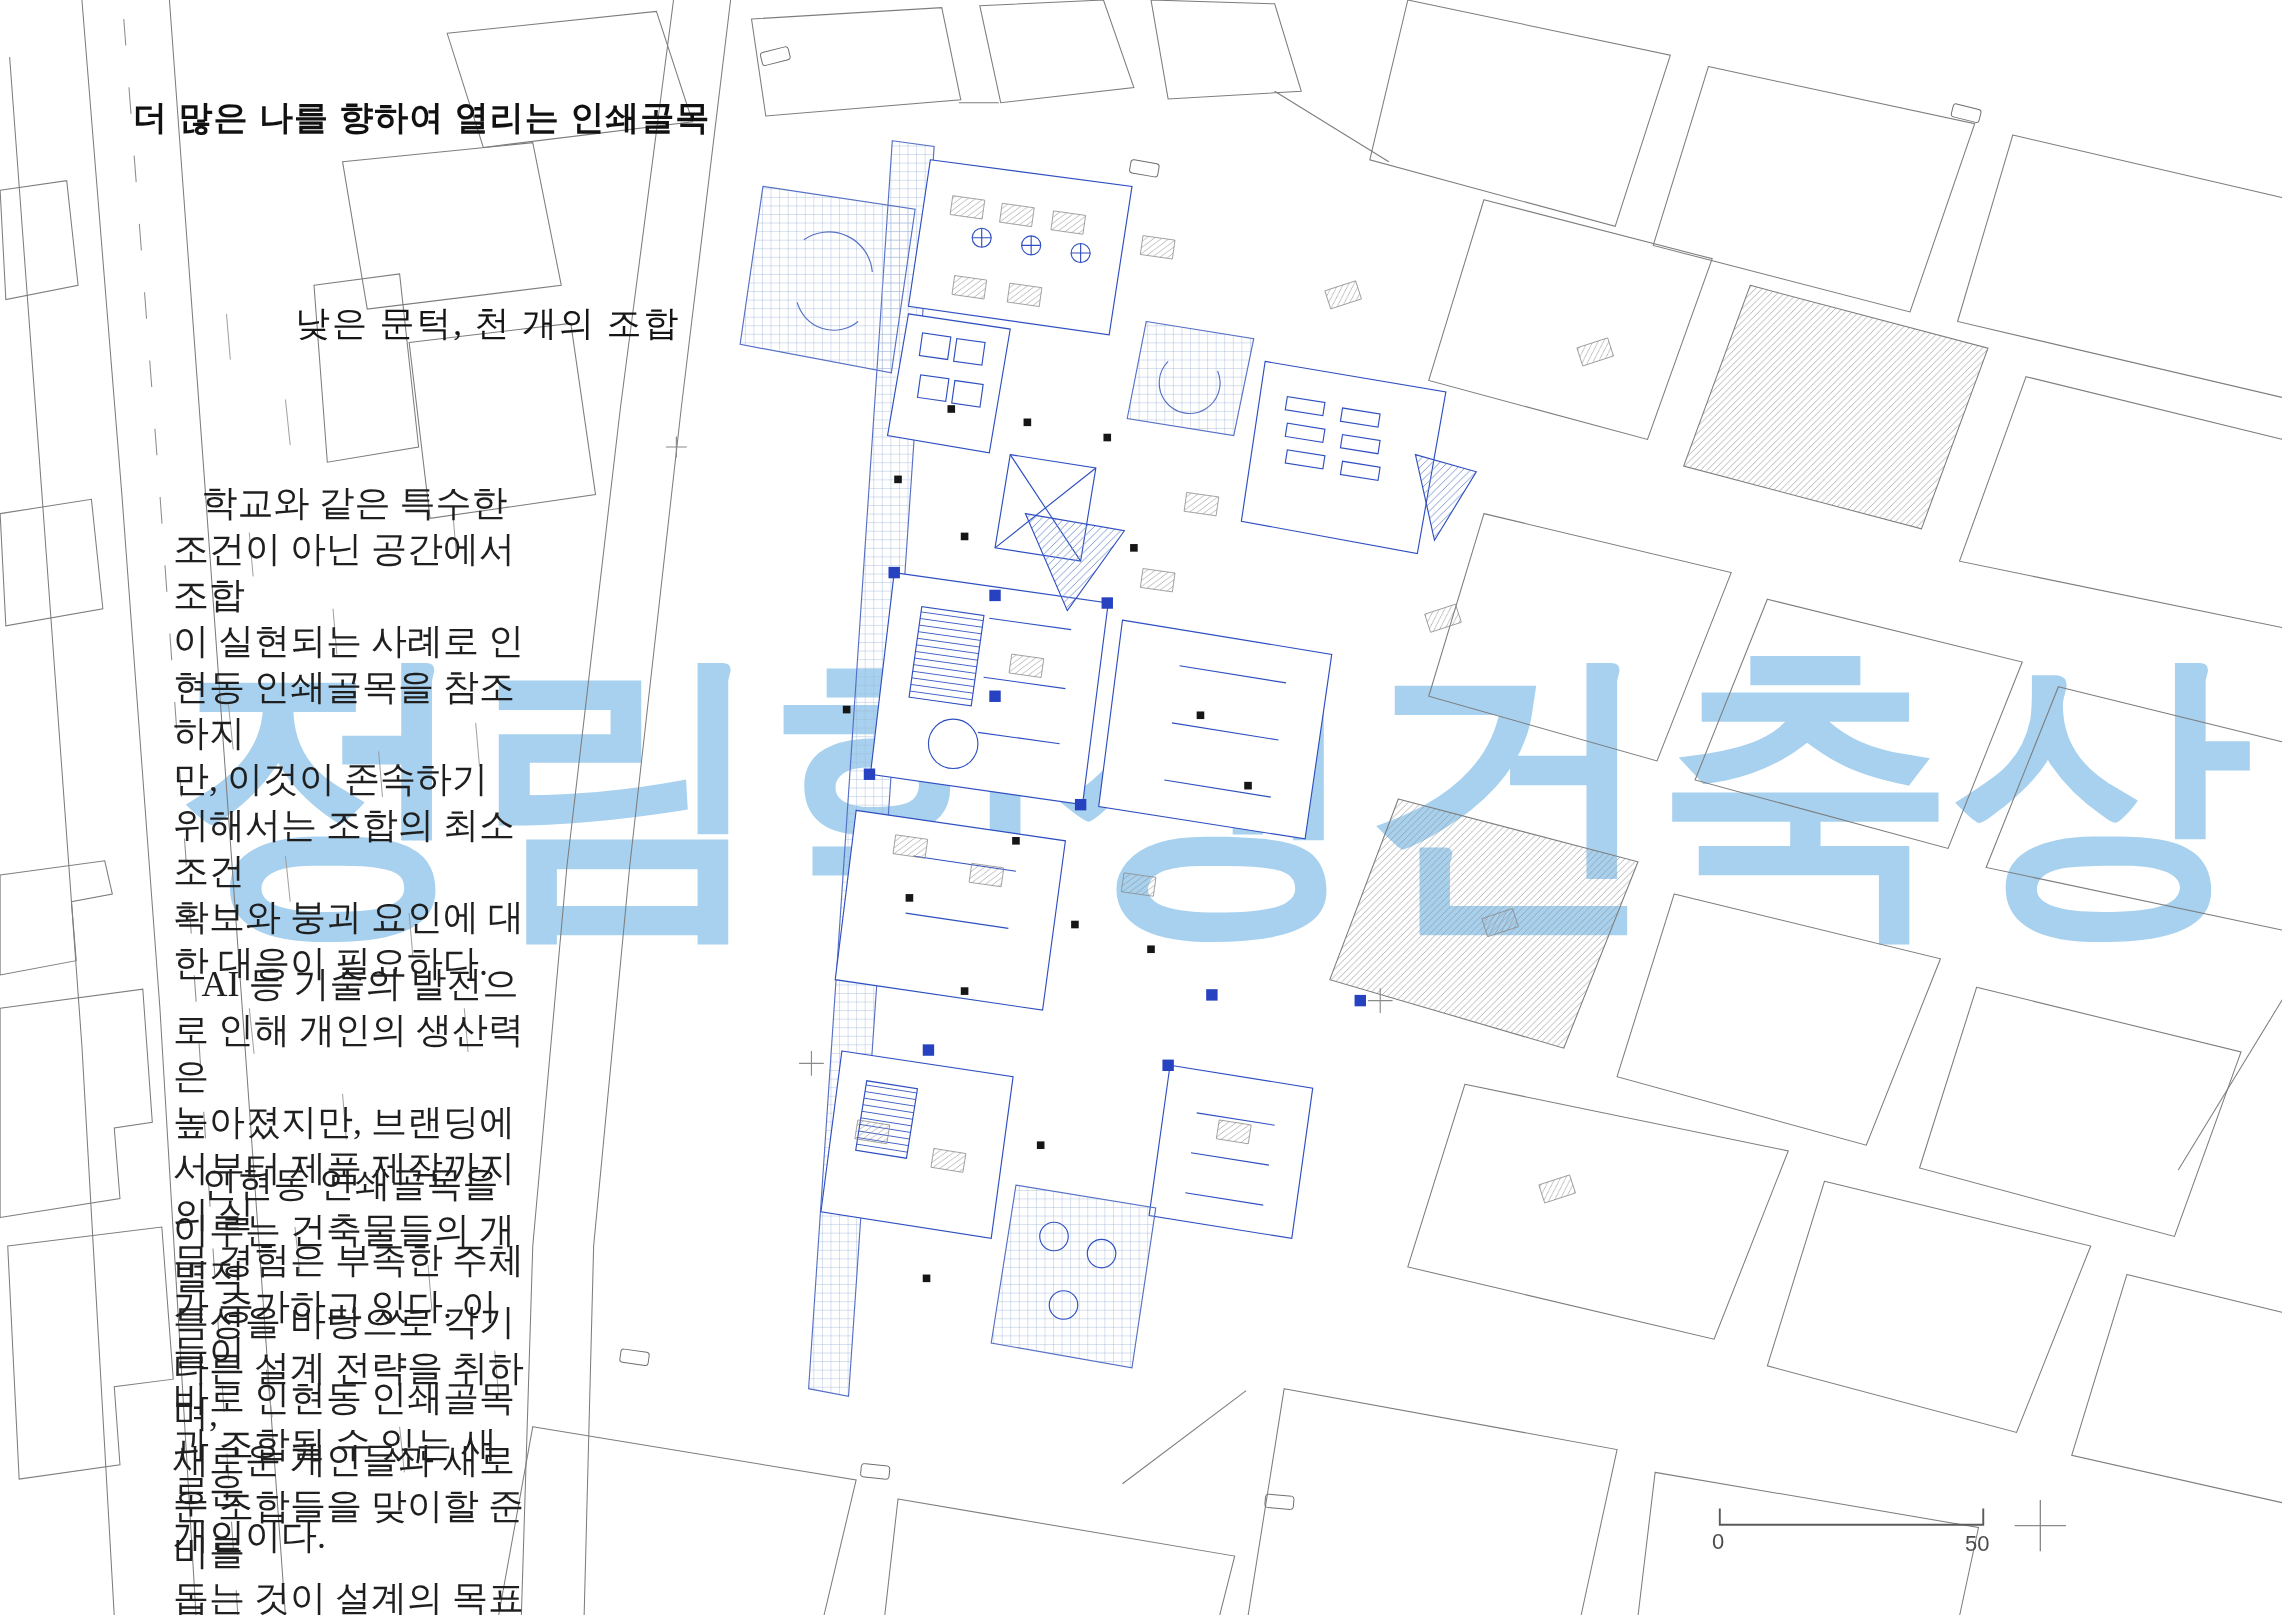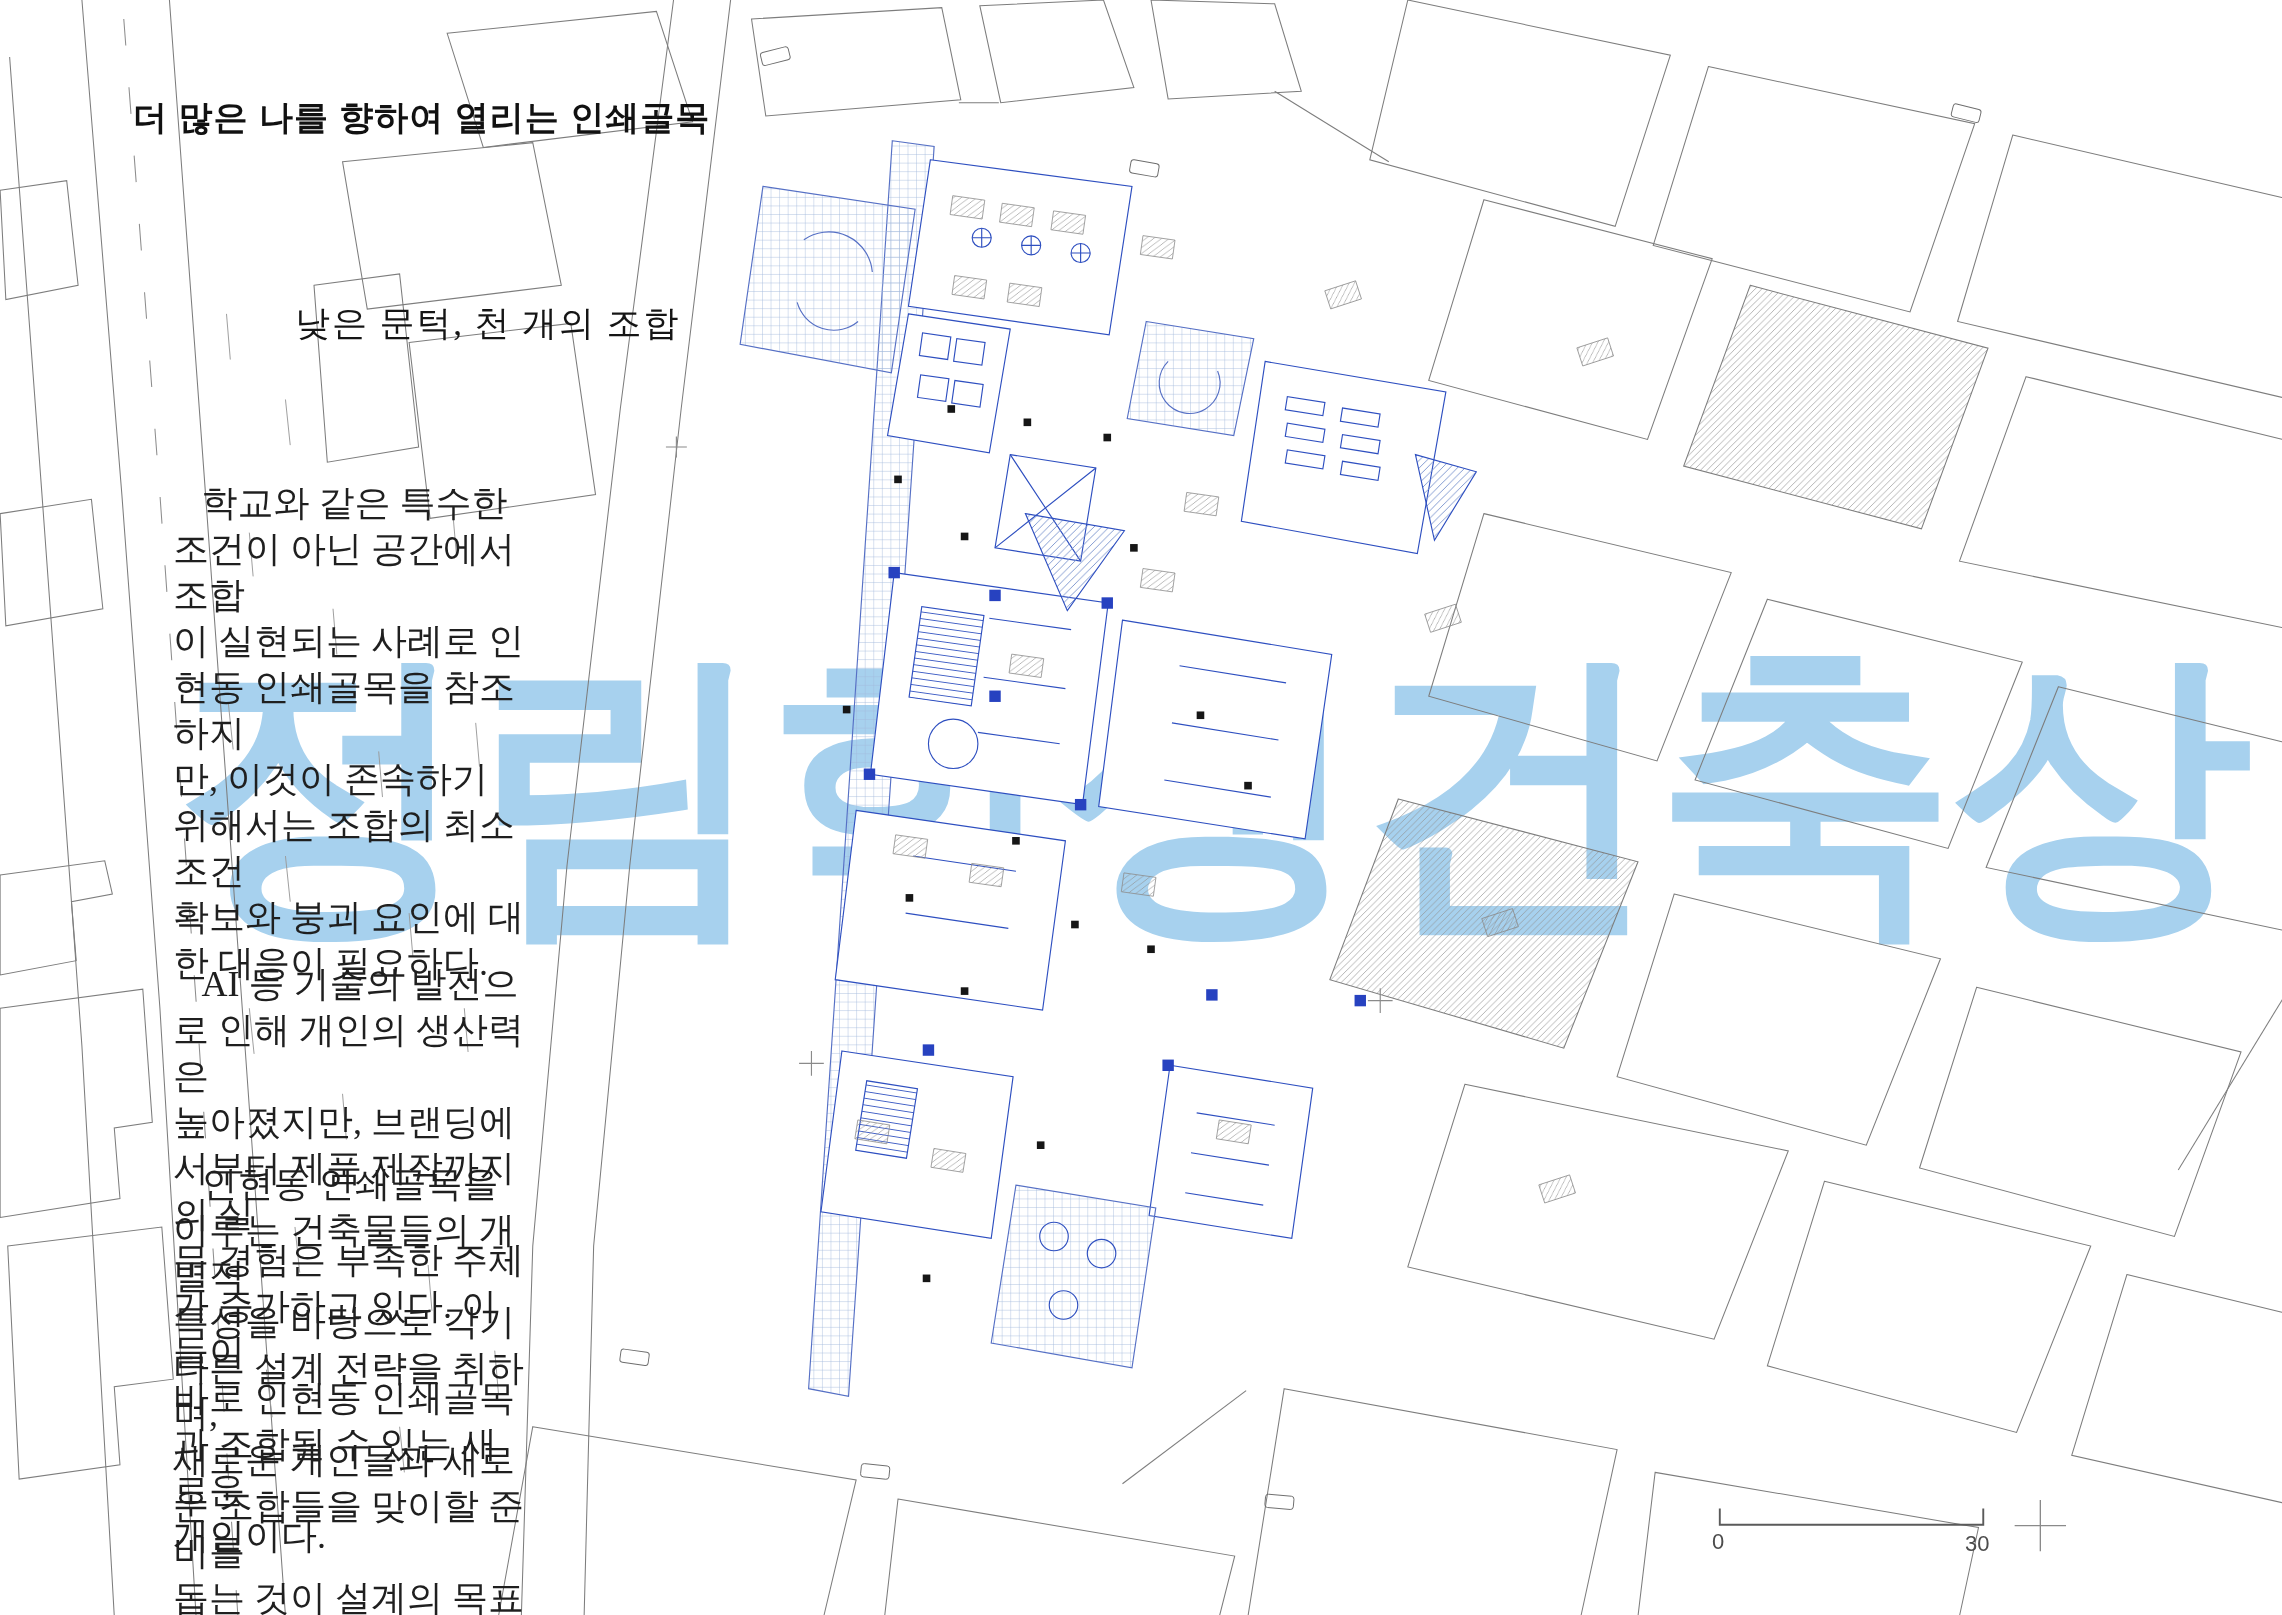--- a/index.html
+++ b/index.html
@@ -288,14 +288,14 @@
 무 경험은 부족한 주체가 증가하고 있다. 이들이
 바로 인현동 인쇄골목과 조합될 수 있는 새로운
 개인이다.</div>
   <div class="para p4">인현동 인쇄골목을 이루는 건축물들의 개별적
 특성을 바탕으로 각기 다른 설계 전략을 취하며,
 새로운 개인들과 새로운 조합들을 맞이할 준비를
 돕는 것이 설계의 목표이다.</div>
 </div>
 
 <div class="scale-label zero">0</div>
-<div class="scale-label thirty">30</div>
+<div class="scale-label thirty">50</div>
 
 
 </body></html>

